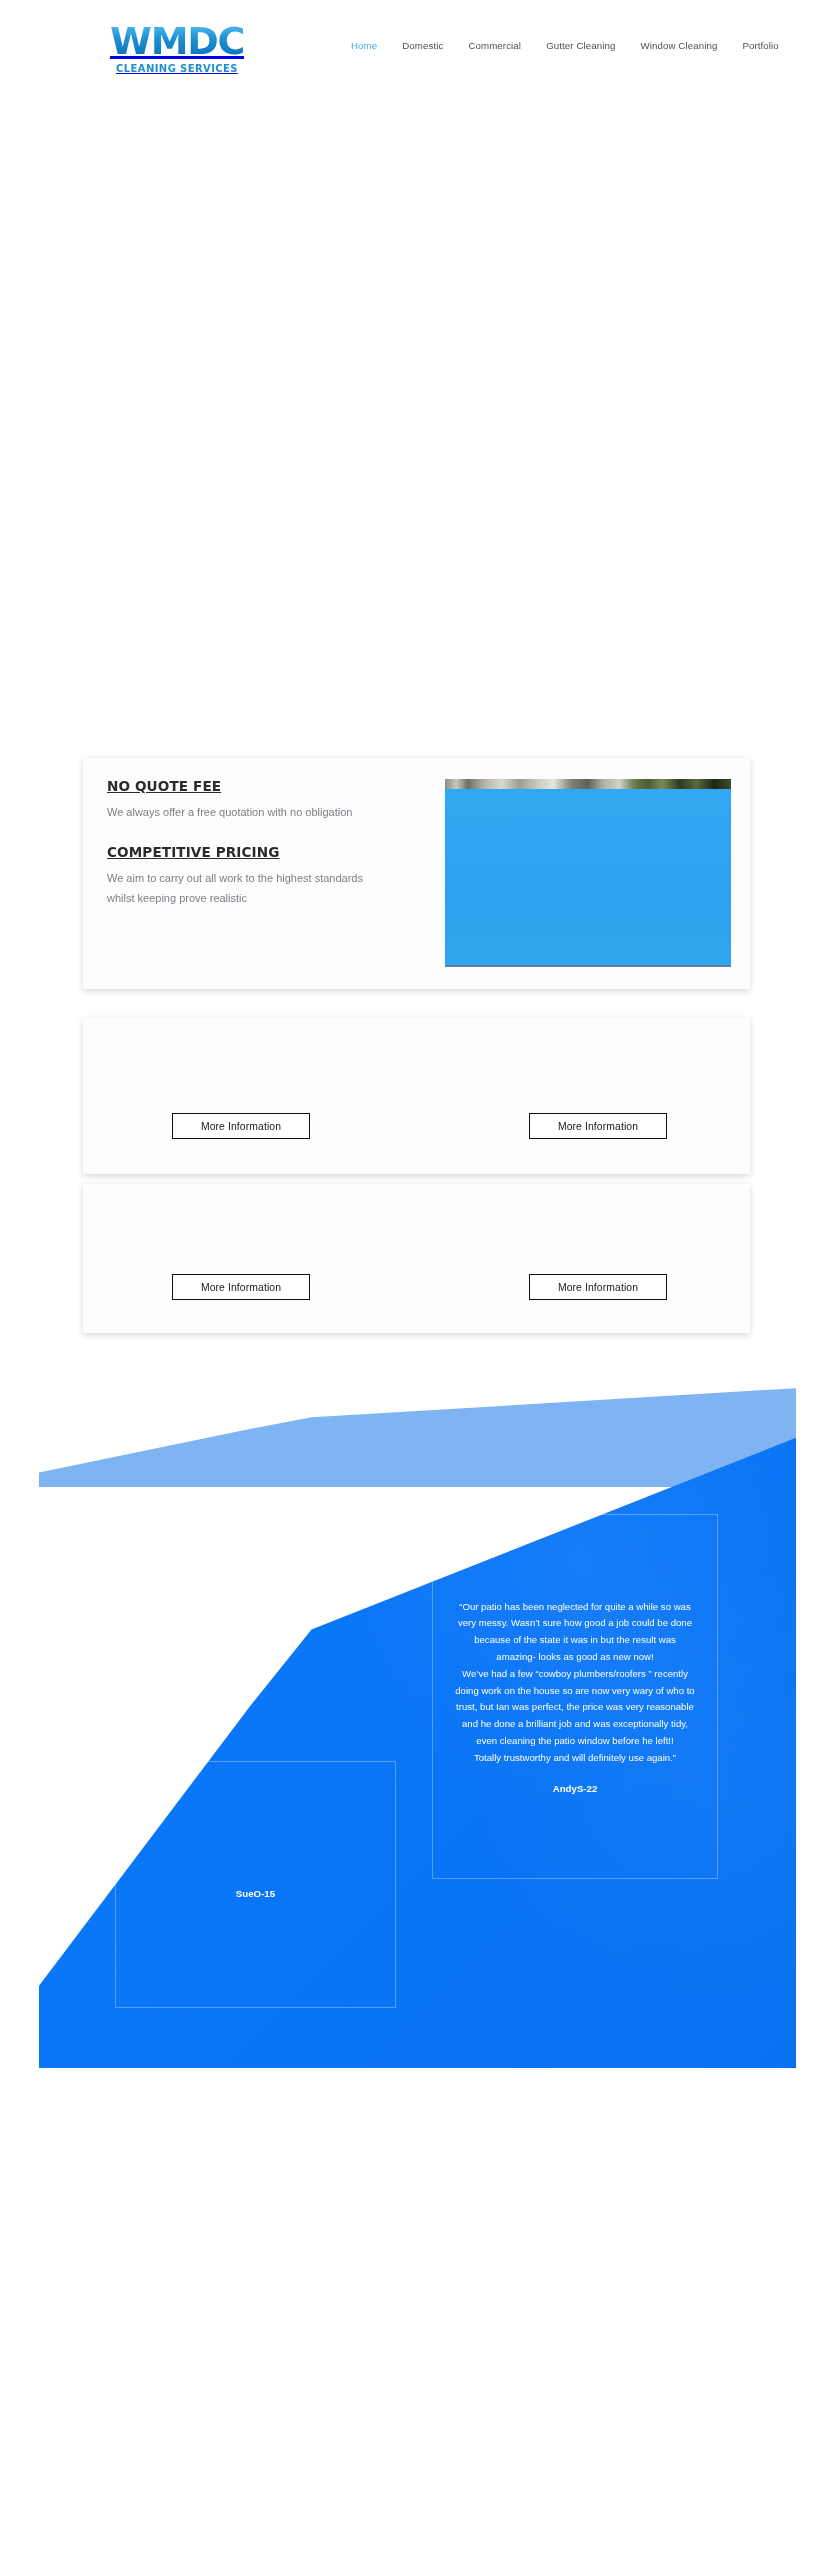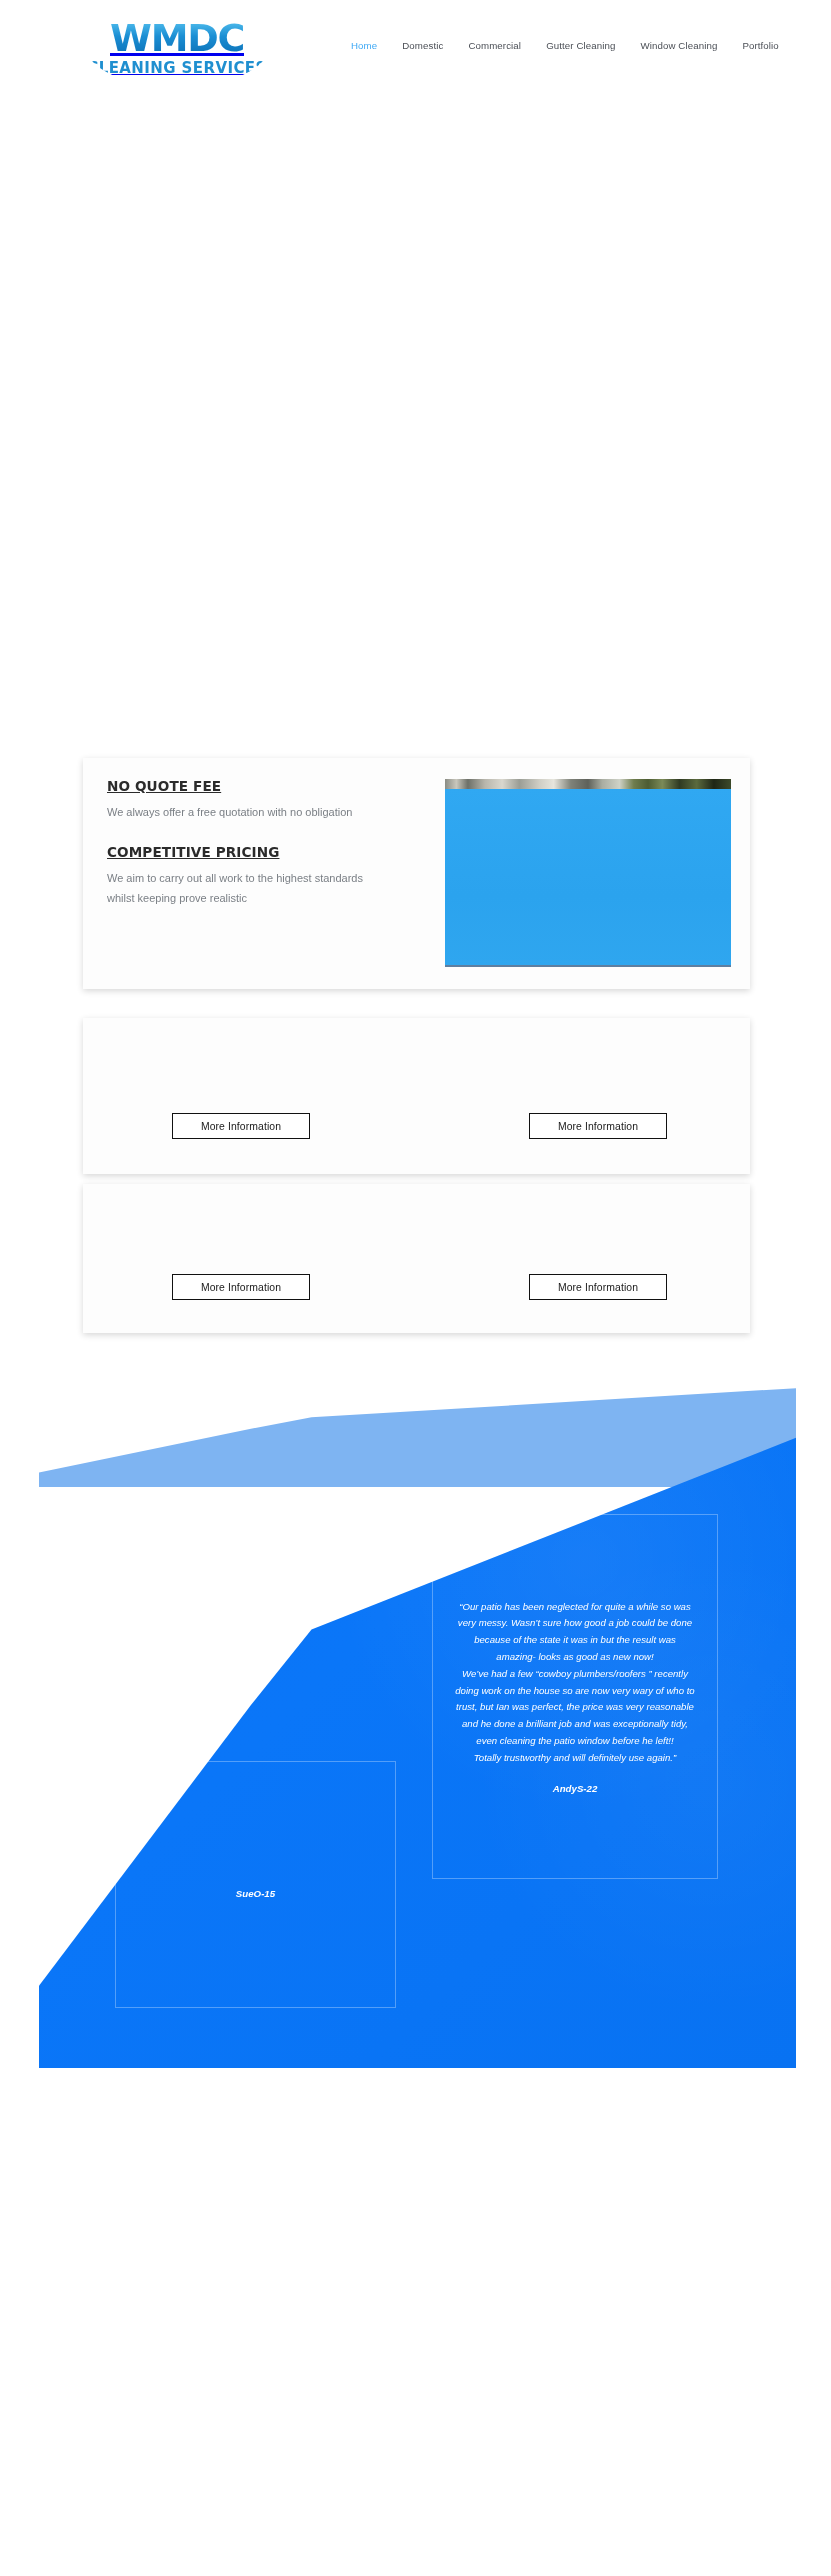--- a/index.html
+++ b/index.html
@@ -78,21 +78,21 @@
     -webkit-background-clip: text;
     background-clip: text;
     color: transparent;
     margin-top: 2.6px;
   }
 
   .logo-text-sub {
     position: relative;
     z-index: 3;
     font-family: "DejaVu Sans", sans-serif;
-    font-size: 15px;
+    font-size: 10px;
     font-weight: 700;
     letter-spacing: 0.4px;
     color: #1f8fd0;
     margin-top: 2.6px;
   }
 
   .main-nav {
     position: absolute;
     left: 351px;
     top: 40px;
@@ -276,21 +276,20 @@
   }
 
   .tst-card {
     position: absolute;
     border: 0.6px solid rgba(255,255,255,0.30);
     display: flex;
     flex-direction: column;
     align-items: center;
     justify-content: center;
     padding: 17px 22px;
-    font-style: italic;
   }
 
   .tst-1 { left: 76px;  top: 131px; width: 281px; height: 224px; }
   .tst-2 { left: 393px;  top: 131px; width: 286px; height: 365px; }
   .tst-3 { left: 76px;  top: 378px; width: 281px; height: 247px; }
 
   .tst-quote {
     font-family: "Liberation Sans", sans-serif;
     font-size: 9.6px;
     font-weight: 400;

